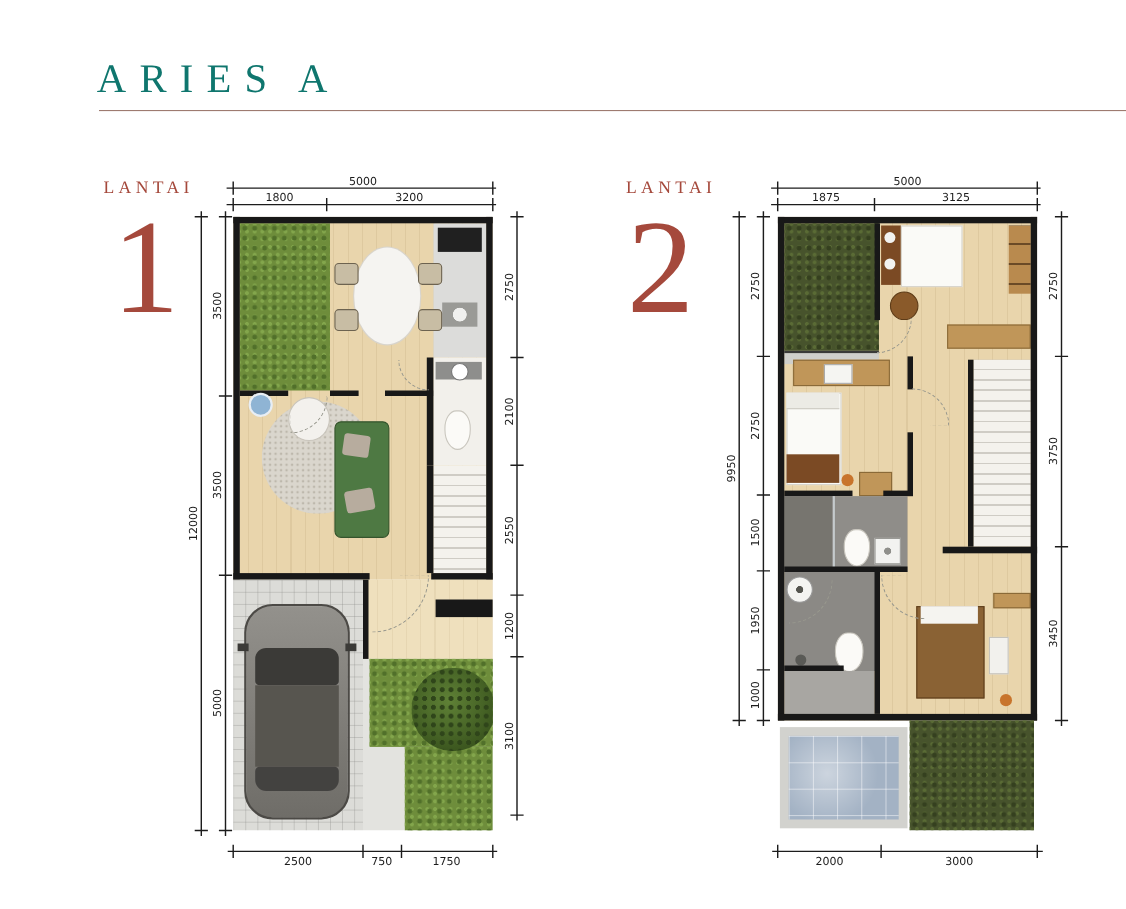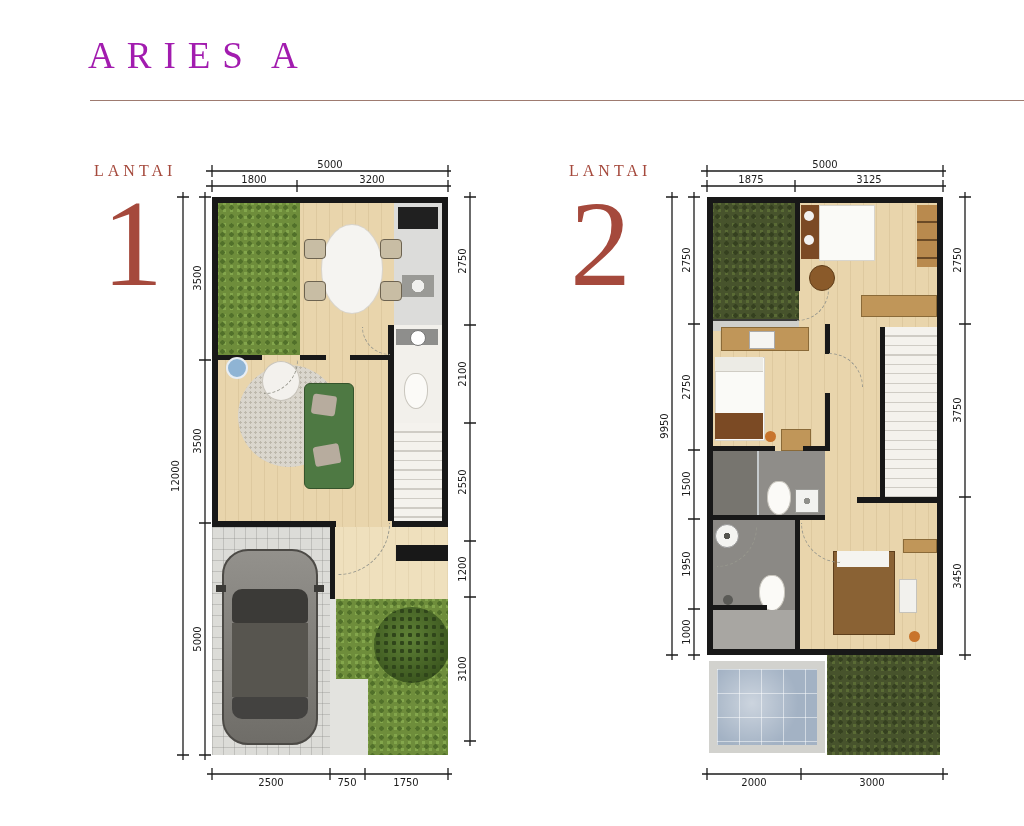--- a/index.html
+++ b/index.html
@@ -21,21 +21,21 @@
         background-image:linear-gradient(rgba(140,140,135,.35) 1px, transparent 1px),
                          linear-gradient(90deg, rgba(140,140,135,.35) 1px, transparent 1px);
         background-size:11px 11px;}
   .bathgray{position:absolute;background:#8F8D89;}
   .whiteroom{position:absolute;background:#F2F0EB;}
   .stairs{position:absolute;background:repeating-linear-gradient(180deg,#F4F2ED 0 8px,#cfccc5 8px 9.5px);}
   .wooditem{position:absolute;background:#C09659;border:1px solid #8a6a38;box-sizing:border-box;}
   .fixture{position:absolute;background:#FBFAF7;border:1px solid #c9c6be;border-radius:45% 45% 50% 50%;box-sizing:border-box;}
   .arc{position:absolute;border:1.2px dashed #98988e;box-sizing:border-box;background:transparent;}
   .circle{border-radius:50%;}
-  .title{position:absolute;left:88px;top:34px;color:#a21caf;font-family:"Liberation Serif",serif;
+  .title{position:absolute;left:88px;top:51px;color:#0f766e;font-family:"Liberation Serif",serif;
          font-size:37px;letter-spacing:12px;font-weight:400;white-space:nowrap;}
   .title .w2{margin-left:16px;}
   .rule{position:absolute;left:90px;top:100px;width:934px;height:1px;background:#9E7B70;}
   .lantai{position:absolute;color:#A5493C;font-family:"Liberation Serif",serif;font-size:16px;letter-spacing:4px;}
   .bignum{position:absolute;color:#A5493C;font-family:"Liberation Serif",serif;font-size:122px;line-height:0.85;font-weight:400;}
   .dims{position:absolute;left:0;top:0;pointer-events:none;}
   .dims path{stroke:#1c1c1c;stroke-width:1.3;fill:none;}
   .dims text{fill:#1c1c1c;font-family:"DejaVu Sans",sans-serif;font-size:10px;text-anchor:middle;}
   .floorwrap{position:absolute;width:236px;height:558px;overflow:hidden;}
   .rug{position:absolute;background:#DAD6CD;border-radius:50%;

